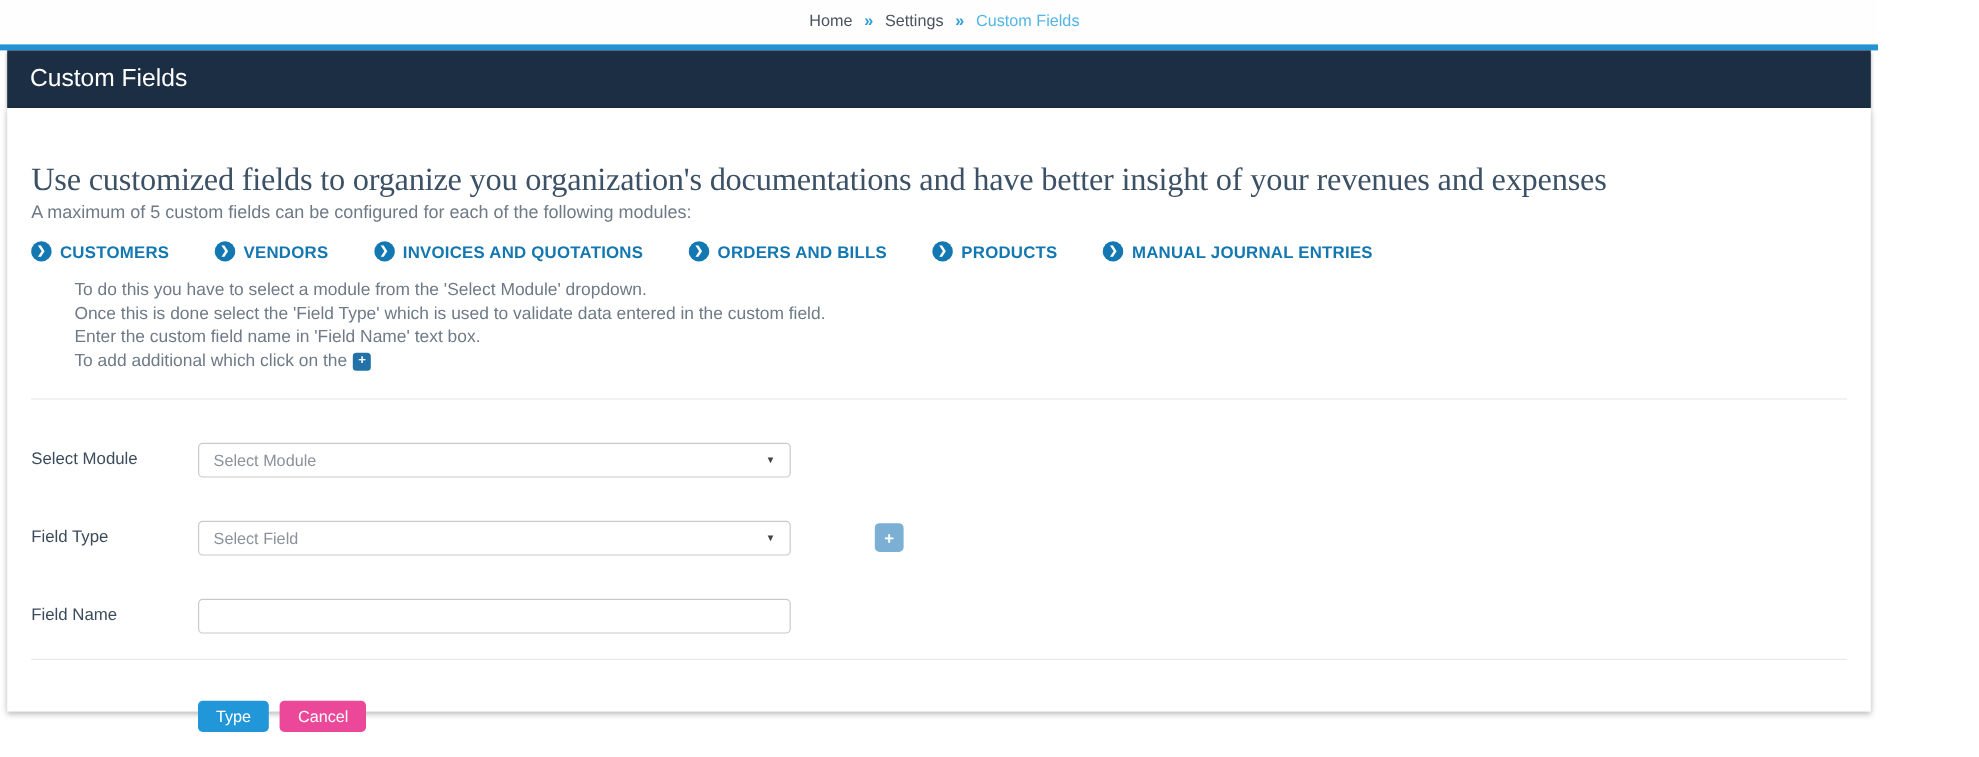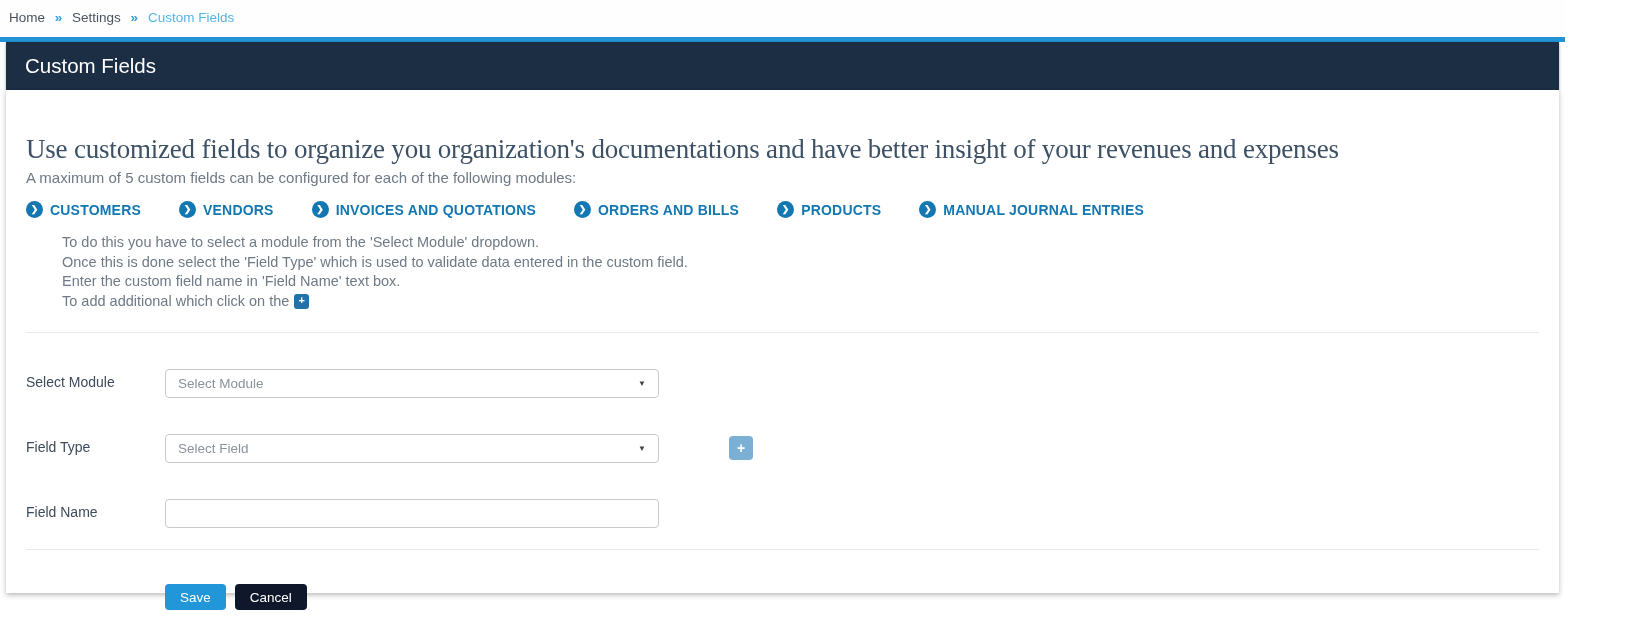--- a/index.html
+++ b/index.html
@@ -11,20 +11,21 @@
     overflow: hidden;
   }
   .page { width: 1565px; }
 
   
   .breadcrumb {
     padding: 10px 0 12px 9px;
     font-size: 13.5px;
     color: #4a545e;
     background: #fefefe;
+    text-align: center;
   }
   .bc-link { color: #4a545e; cursor: pointer; }
   .bc-sep { color: #2d9fd8; font-weight: bold; margin: 0 6px; }
   .bc-current { color: #55b5e5; }
 
   
   .topline { height: 5px; background: #2493d6; }
   .titlebar {
     margin: 0 6px;
     height: 48px;
@@ -116,21 +117,21 @@
   
   .actions { margin: 34px 0 0 139px; display: flex; gap: 9px; }
   .btn {
     height: 26px; padding: 0 15px;
     border: none; border-radius: 4px;
     color: #fff; font-size: 13.5px;
     font-family: "Liberation Sans", sans-serif;
     cursor: pointer;
   }
   .btn-save { background: #2196d9; }
-  .btn-cancel { background: #0f172a; }
+  .btn-cancel { background: #ec4899; }
 </style>
 </head>
 <body>
 
 <div class="page">
 
   <div class="breadcrumb">
     <span class="bc-link">Home</span>
     <span class="bc-sep">»</span>
     <span class="bc-link">Settings</span>
@@ -213,18 +214,18 @@
         <span class="form-label">Field Name</span>
         <input class="textbox" type="text" value="" style="">
         <span></span>
       </div>
 
     </div>
 
     <hr class="divider">
 
     <div class="actions">
-      <button class="btn btn-save">Save</button>
+      <button class="btn btn-save">Type</button>
       <button class="btn btn-cancel">Cancel</button>
     </div>
 
   </div>
 </div>
 
 </body></html>

